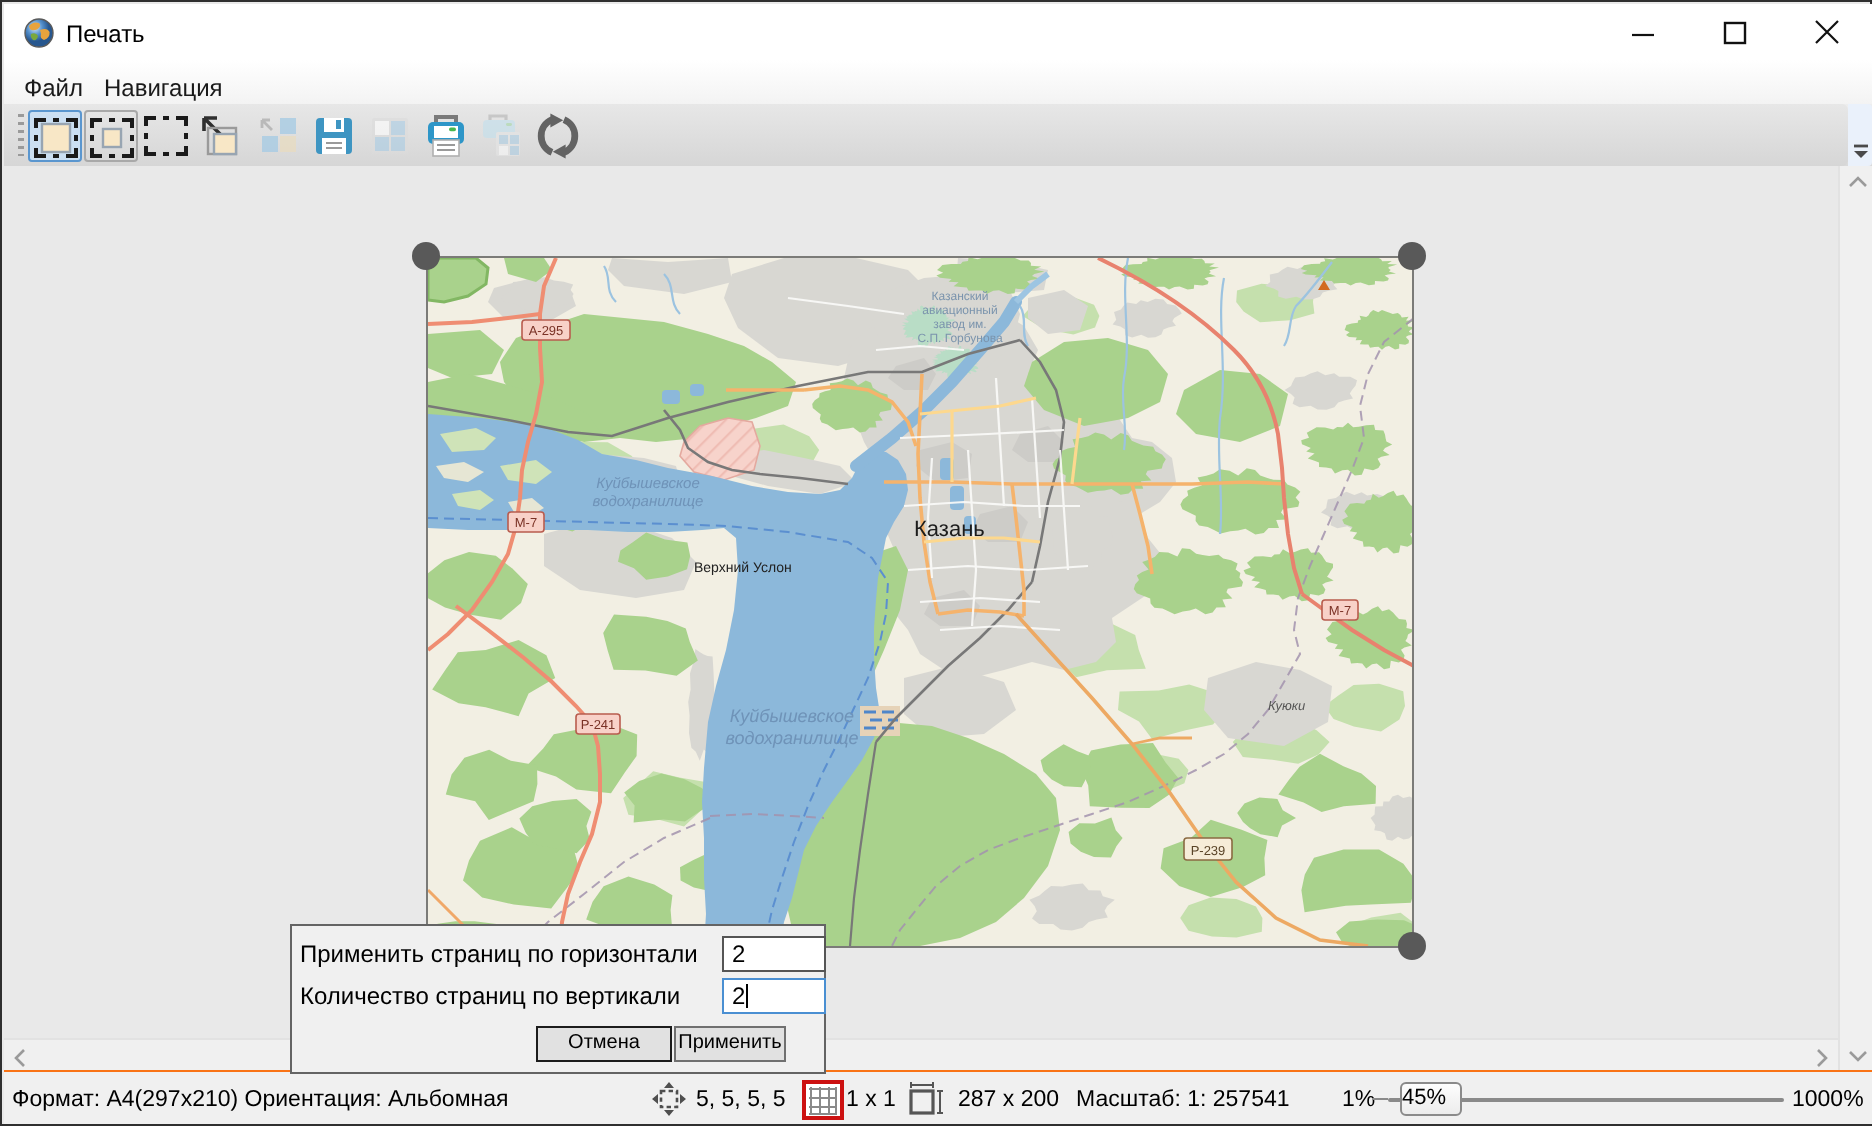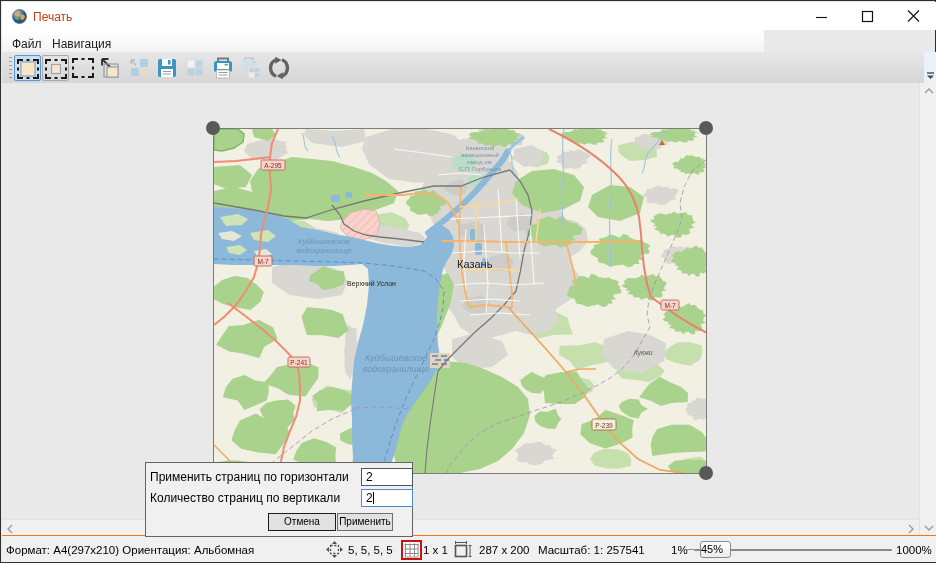--- a/index.html
+++ b/index.html
@@ -1,24 +1,24 @@
 <!DOCTYPE html>
 <html><head>
 <meta charset="utf-8">
 <style>
   * { margin:0; padding:0; box-sizing:border-box; }
   html,body { width:936px; height:563px; overflow:hidden; }
   body { font-family:"Liberation Sans", sans-serif; position:relative; background:#e9e9e9; }
   .win { position:absolute; left:0; top:0; width:936px; height:563px; border:1px solid #2f2f2f; }
   
   .titlebar { position:absolute; left:1px; top:1px; width:934px; height:28px; background:#ffffff; }
-  .title-text { position:absolute; left:31px; top:8px; font-size:12px; color:#c2410c; }
+  .title-text { position:absolute; left:31px; top:8px; font-size:12px; color:#000000; }
   .cap-btn { position:absolute; top:0; width:45px; height:28px; }
   
-  .menubar { position:absolute; left:1px; top:29px; width:762px; height:22px; background:linear-gradient(180deg,#ffffff,#f3f3f3); }
+  .menubar { position:absolute; left:1px; top:29px; width:934px; height:22px; background:linear-gradient(180deg,#ffffff,#f3f3f3); }
   .menu-item { position:absolute; top:7px; font-size:12px; color:#1a1a1a; }
   
   .toolbar { position:absolute; left:1px; top:51px; width:934px; height:31px; background:linear-gradient(180deg,#eeeeee,#dadada); }
   .tb-main { position:absolute; left:0; top:0; width:922px; height:31px; background:linear-gradient(180deg,#e7e7e7,#d6d6d6); border-radius:0 3px 3px 0; }
   .tb-overflow { position:absolute; left:922px; top:0; width:12px; height:31px; background:#eaf1fb; border-radius:0 2px 2px 0; }
   .tb-grip { position:absolute; left:7px; top:5px; width:3px; height:21px;
      background-image:repeating-linear-gradient(180deg,#9a9a9a 0 1.5px, transparent 1.5px 4px); }
   .tb-btn { position:absolute; top:3px; width:27px; height:26px; border-radius:2px; }
   .tb-btn svg { position:absolute; left:1px; top:1px; }
   

